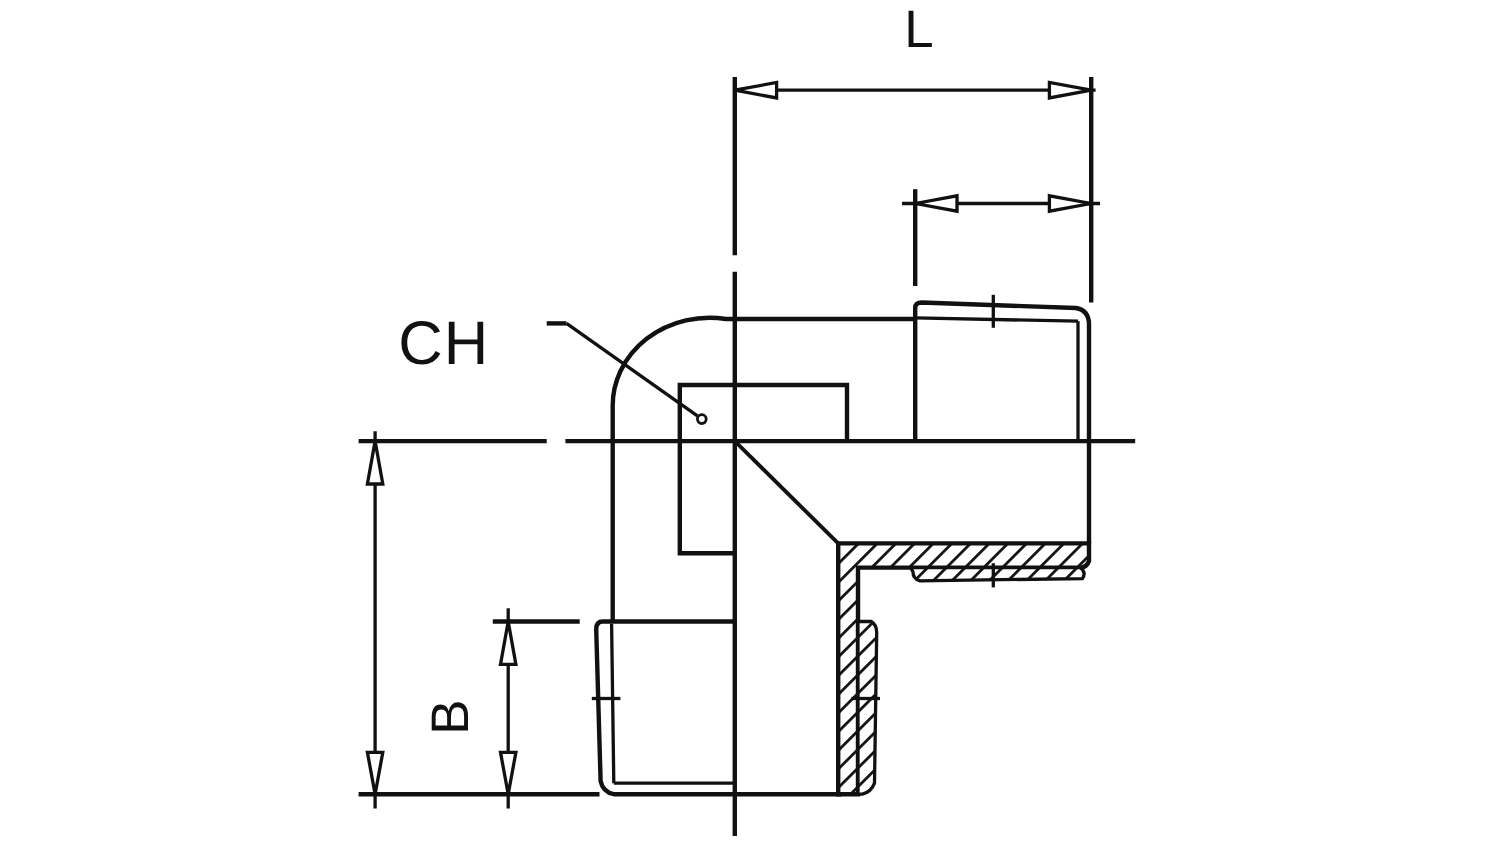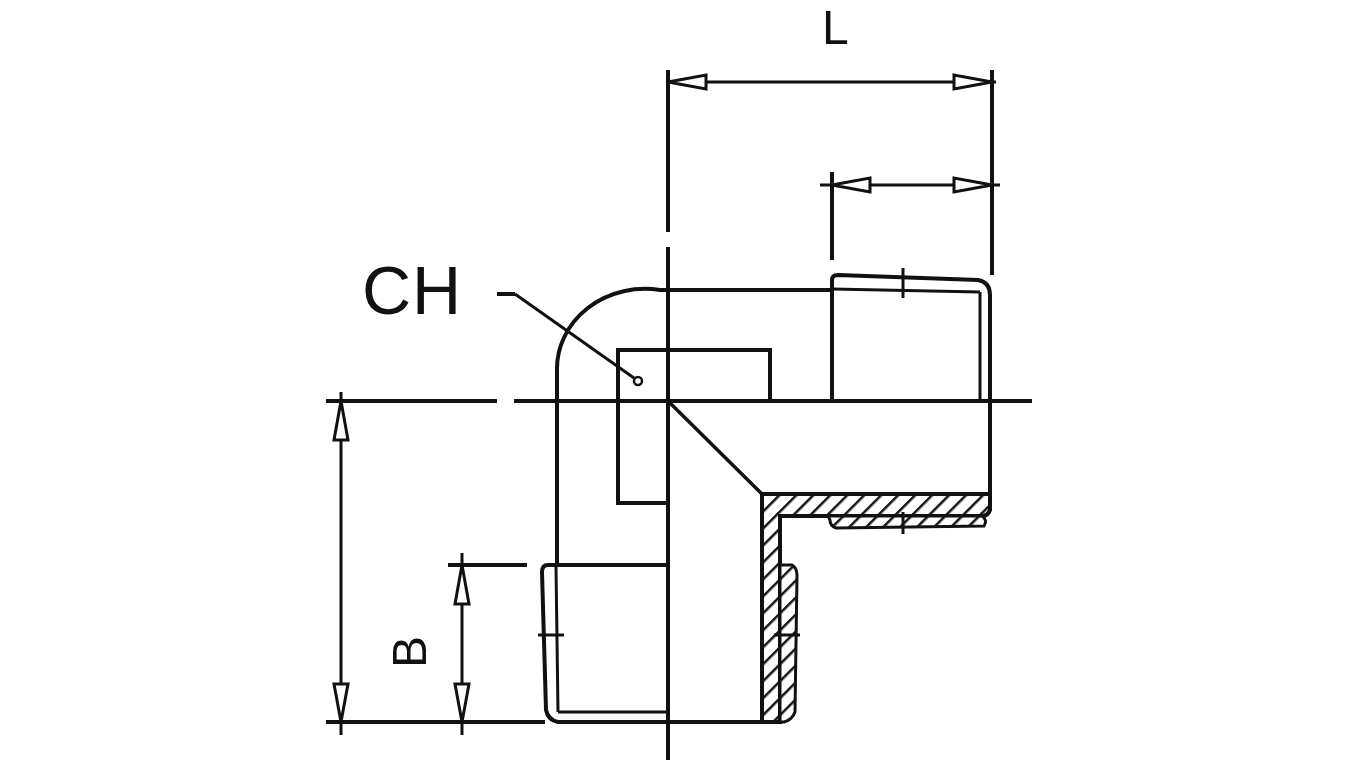--- a/index.html
+++ b/index.html
@@ -1,20 +1,20 @@
 <!DOCTYPE html>
 <html><head>
   <meta charset="utf-8">
   <style>
     html, body { margin: 0; padding: 0; background: #ffffff; }
     body { width: 1360px; height: 768px; overflow: hidden; position: relative; }
     #canvas { position: absolute; left: 0; top: 0; width: 1360px; height: 768px; }
     .lbl { position: absolute; font-family: "Liberation Sans", sans-serif; color: #111111; line-height: 1; }
     #lbl-L { left: 822px; top: 4px; font-size: 48px; }
-    #lbl-CH { left: 362px; top: 256px; font-size: 68px; letter-spacing: 1px; }
+    #lbl-CH { left: 362px; top: 284px; font-size: 56px; letter-spacing: 1px; }
     #lbl-B { left: 386px; top: 668px; font-size: 48px; transform: rotate(-90deg); transform-origin: left top; }
   </style>
 </head>
 <body>
 
 <div id="canvas">
   <svg width="1360" height="768" viewBox="0 0 1360 768" xmlns="http://www.w3.org/2000/svg">
     <defs>
       <pattern id="hatch" patternUnits="userSpaceOnUse" width="12" height="12" patternTransform="rotate(45)">
         <rect width="12" height="12" fill="#ffffff"></rect>

